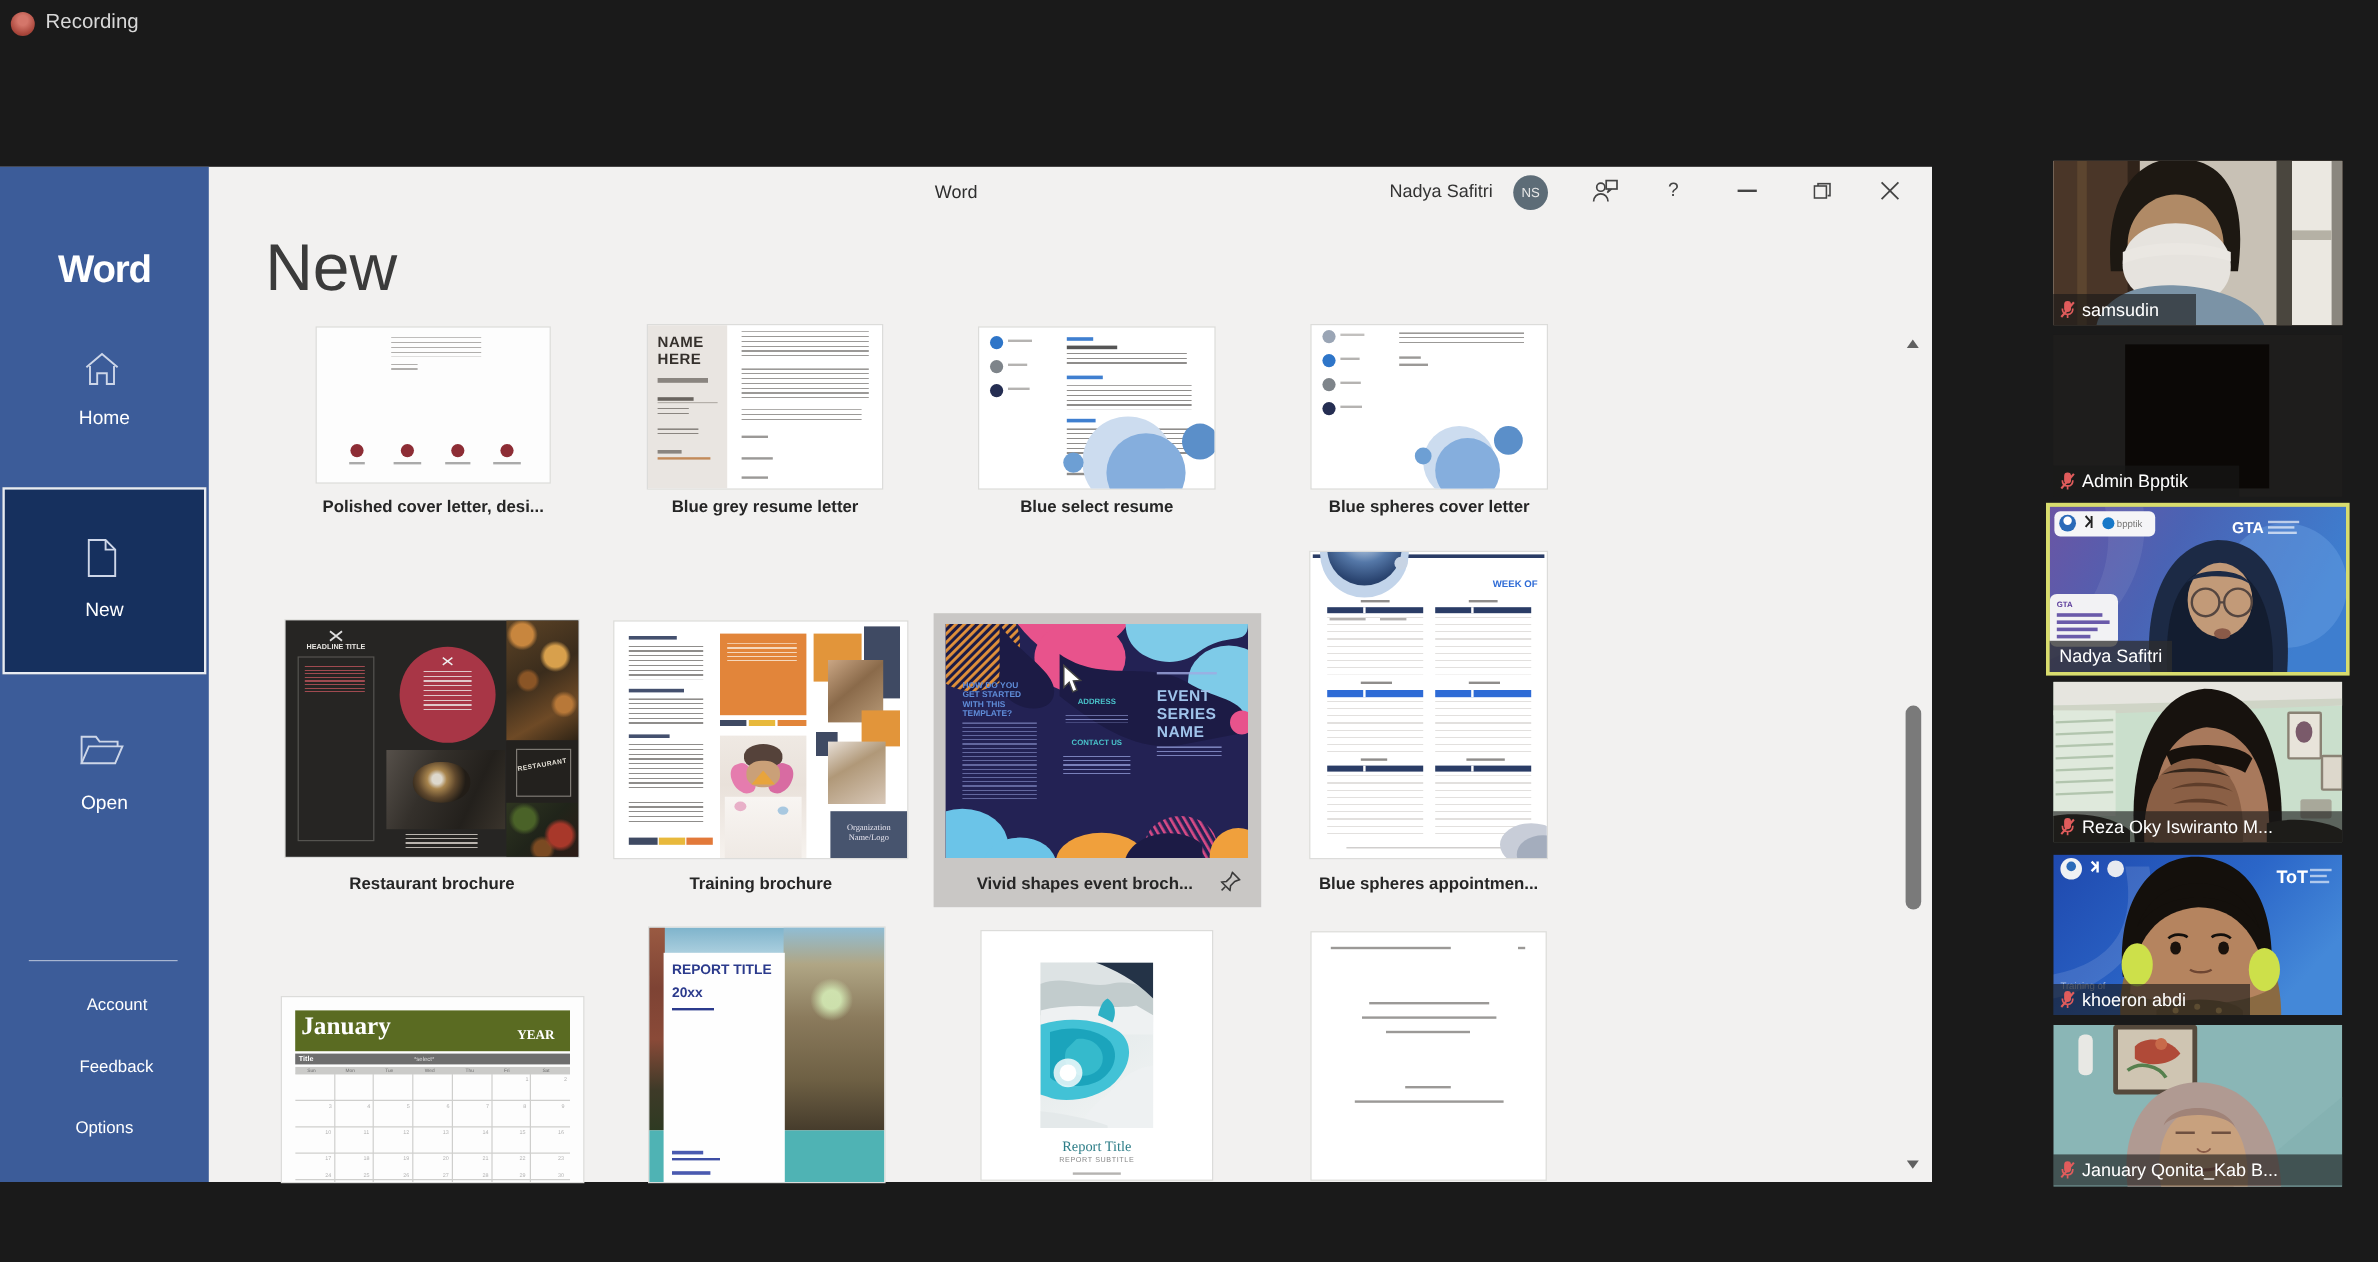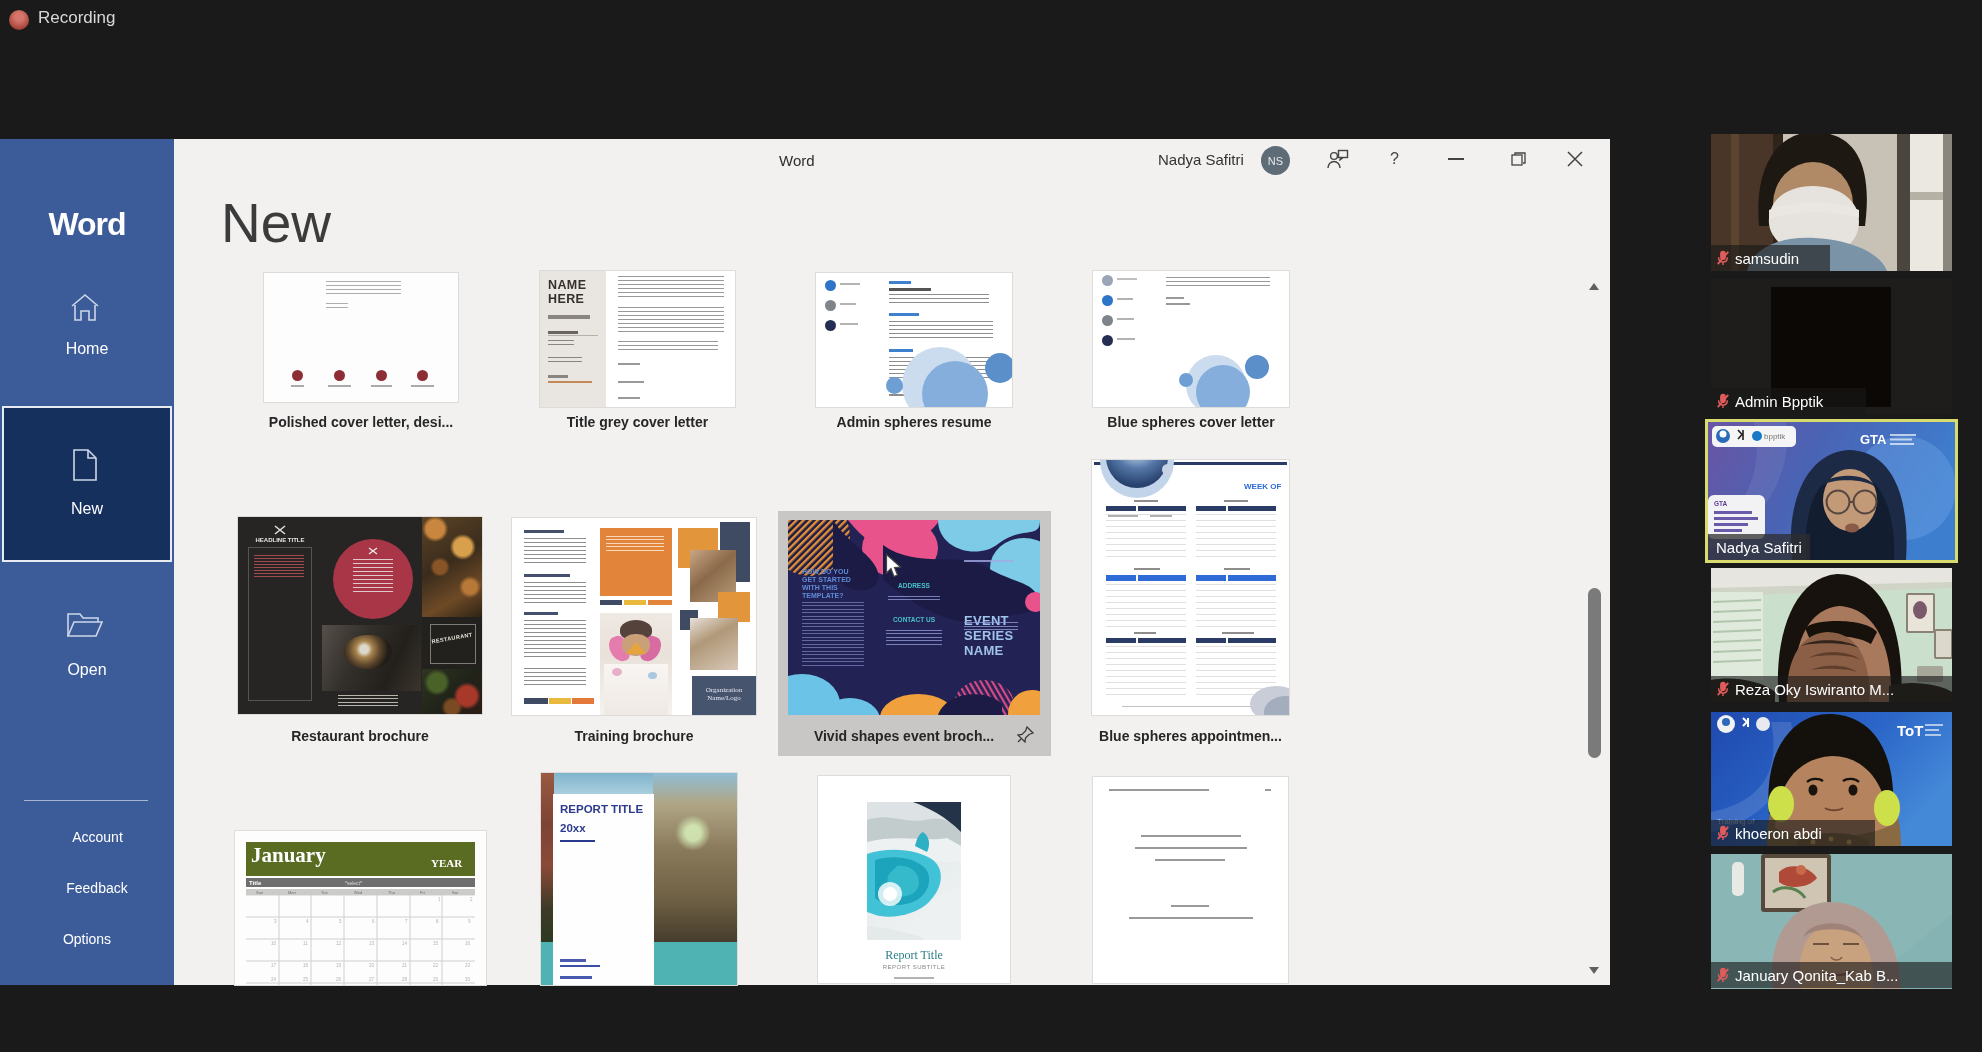--- a/index.html
+++ b/index.html
@@ -94,21 +94,21 @@
     <div class="abs" style="left:8px;top:86px;width:34px;height:8px;background:repeating-linear-gradient(#8a8580 0 1px,transparent 1px 4px);"></div>
     <div class="abs" style="left:8px;top:104px;width:20px;height:3px;background:#8a8580;"></div>
     <div class="abs" style="left:8px;top:110px;width:44px;height:2px;background:#c28a5a;"></div>
     <div class="abs" style="left:78px;top:5px;width:106px;height:24px;background:repeating-linear-gradient(#9b9997 0 1px,transparent 1px 4px);"></div>
     <div class="abs" style="left:78px;top:36px;width:106px;height:28px;background:repeating-linear-gradient(#9b9997 0 1px,transparent 1px 4px);"></div>
     <div class="abs" style="left:78px;top:70px;width:100px;height:10px;background:repeating-linear-gradient(#9b9997 0 1px,transparent 1px 4px);"></div>
     <div class="abs" style="left:78px;top:92px;width:22px;height:2px;background:#9b9997;"></div>
     <div class="abs" style="left:78px;top:110px;width:26px;height:2px;background:#9b9997;"></div>
     <div class="abs" style="left:78px;top:126px;width:22px;height:2px;background:#9b9997;"></div>
   </div>
-  <div class="tt" style="left:540px;top:414px;width:195px;">Title grey cover letter</div>
+  <div class="tt" style="left:540px;top:414px;width:195px;">Blue grey resume letter</div>
 
   <div class="abs" style="left:816px;top:273px;width:196px;height:134px;background:#fff;box-shadow:0 0 0 1px #dcdcda;overflow:hidden;">
     <div class="abs" style="left:9px;top:7px;width:11px;height:11px;border-radius:50%;background:#2e75c8;"></div>
     <div class="abs" style="left:24px;top:10px;width:20px;height:2px;background:#b5b3b1;"></div>
     <div class="abs" style="left:9px;top:27px;width:11px;height:11px;border-radius:50%;background:#7e848a;"></div>
     <div class="abs" style="left:24px;top:30px;width:16px;height:2px;background:#b5b3b1;"></div>
     <div class="abs" style="left:9px;top:47px;width:11px;height:11px;border-radius:50%;background:#252e52;"></div>
     <div class="abs" style="left:24px;top:50px;width:18px;height:2px;background:#b5b3b1;"></div>
     <div class="abs" style="left:73px;top:8px;width:22px;height:3px;background:#3f7fd0;"></div>
     <div class="abs" style="left:73px;top:15px;width:42px;height:3px;background:#555;"></div>
@@ -117,21 +117,21 @@
     <div class="abs" style="left:73px;top:48px;width:104px;height:20px;background:repeating-linear-gradient(#8f8d8b 0 1px,transparent 1px 4px);"></div>
     <div class="abs" style="left:73px;top:76px;width:24px;height:3px;background:#3f7fd0;"></div>
     <div class="abs" style="left:73px;top:84px;width:104px;height:22px;background:repeating-linear-gradient(#8f8d8b 0 1px,transparent 1px 4px);"></div>
     <div class="abs" style="left:73px;top:113px;width:24px;height:3px;background:#3f7fd0;"></div>
     <div class="abs" style="left:73px;top:121px;width:40px;height:2px;background:#8f8d8b;"></div>
     <div class="abs" style="left:86px;top:74px;width:76px;height:76px;border-radius:50%;background:#ccdcef;"></div>
     <div class="abs" style="left:106px;top:88px;width:66px;height:66px;border-radius:50%;background:#85aedd;"></div>
     <div class="abs" style="left:70px;top:104px;width:17px;height:17px;border-radius:50%;background:#6d9fd4;"></div>
     <div class="abs" style="left:169px;top:80px;width:30px;height:30px;border-radius:50%;background:#5b8fc9;"></div>
   </div>
-  <div class="tt" style="left:816px;top:414px;width:196px;">Admin spheres resume</div>
+  <div class="tt" style="left:816px;top:414px;width:196px;">Blue select resume</div>
 
   <div class="abs" style="left:1093px;top:271px;width:196px;height:136px;background:#fff;box-shadow:0 0 0 1px #dcdcda;overflow:hidden;">
     <div class="abs" style="left:9px;top:4px;width:11px;height:11px;border-radius:50%;background:#9aa5b5;"></div>
     <div class="abs" style="left:24px;top:7px;width:20px;height:2px;background:#c2c0be;"></div>
     <div class="abs" style="left:9px;top:24px;width:11px;height:11px;border-radius:50%;background:#2e75c8;"></div>
     <div class="abs" style="left:24px;top:27px;width:16px;height:2px;background:#b5b3b1;"></div>
     <div class="abs" style="left:9px;top:44px;width:11px;height:11px;border-radius:50%;background:#7e848a;"></div>
     <div class="abs" style="left:24px;top:47px;width:17px;height:2px;background:#b5b3b1;"></div>
     <div class="abs" style="left:9px;top:64px;width:11px;height:11px;border-radius:50%;background:#252e52;"></div>
     <div class="abs" style="left:24px;top:67px;width:18px;height:2px;background:#b5b3b1;"></div>
@@ -241,21 +241,21 @@
       <ellipse cx="244" cy="194" rx="24" ry="24" fill="#f0a03c"></ellipse>
       <path d="M150 195 C158 172 198 168 214 184 L214 195 Z" fill="#1c1b45"></path>
     </svg>
     <div class="abs" style="left:14px;top:48px;width:60px;color:#5f8cd8;font-size:7px;font-weight:bold;line-height:8px;">HOW DO YOU GET STARTED WITH THIS TEMPLATE?</div>
     <div class="abs" style="left:14px;top:82px;width:62px;height:66px;background:repeating-linear-gradient(rgba(150,160,220,0.55) 0 1px,transparent 1px 3.5px);"></div>
     <div class="abs" style="left:96px;top:62px;width:60px;text-align:center;color:#49c0c8;font-size:6.5px;font-weight:bold;">ADDRESS</div>
     <div class="abs" style="left:100px;top:76px;width:52px;height:6px;background:repeating-linear-gradient(rgba(150,160,220,0.75) 0 1px,transparent 1px 3px);"></div>
     <div class="abs" style="left:96px;top:96px;width:60px;text-align:center;color:#49c0c8;font-size:6.5px;font-weight:bold;">CONTACT US</div>
     <div class="abs" style="left:98px;top:110px;width:56px;height:16px;background:repeating-linear-gradient(rgba(150,160,220,0.75) 0 1px,transparent 1px 3.5px);"></div>
     <div class="abs" style="left:176px;top:40px;width:50px;height:2px;background:rgba(160,170,225,0.8);"></div>
-    <div class="abs" style="left:176px;top:52px;color:#9fc3ea;font-size:13px;font-weight:bold;line-height:15px;letter-spacing:0.3px;margin-top:41px;">EVENT<br>SERIES<br>NAME</div>
+    <div class="abs" style="left:176px;top:52px;color:#9fc3ea;font-size:13px;font-weight:bold;line-height:15px;letter-spacing:0.3px;">EVENT<br>SERIES<br>NAME</div>
     <div class="abs" style="left:176px;top:102px;width:54px;height:10px;background:repeating-linear-gradient(rgba(150,160,220,0.75) 0 1px,transparent 1px 3.5px);"></div>
   </div>
   <svg class="abs" style="left:885px;top:553px" width="17" height="26" viewBox="0 0 17 26">
     <path d="M1.5 1.5 L1.5 20 L6 15.5 L9 23.5 L12.5 22 L9.5 14.5 L15.5 14 Z" fill="#fff" stroke="#444" stroke-width="1.2"></path>
   </svg>
   <div class="tt" style="left:788px;top:728px;width:232px;">Vivid shapes event broch...</div>
   <svg class="abs" style="left:1017px;top:726px" width="17" height="17" viewBox="0 0 17 17">
     <path d="M10 1 L16 7 L12 8.5 L8.5 12 L8 16 L1 9 L5 8.5 L8.5 5 Z" fill="none" stroke="#3a3a3a" stroke-width="1.3"></path>
     <path d="M4 13 L1 16" stroke="#3a3a3a" stroke-width="1.3"></path>
   </svg>

